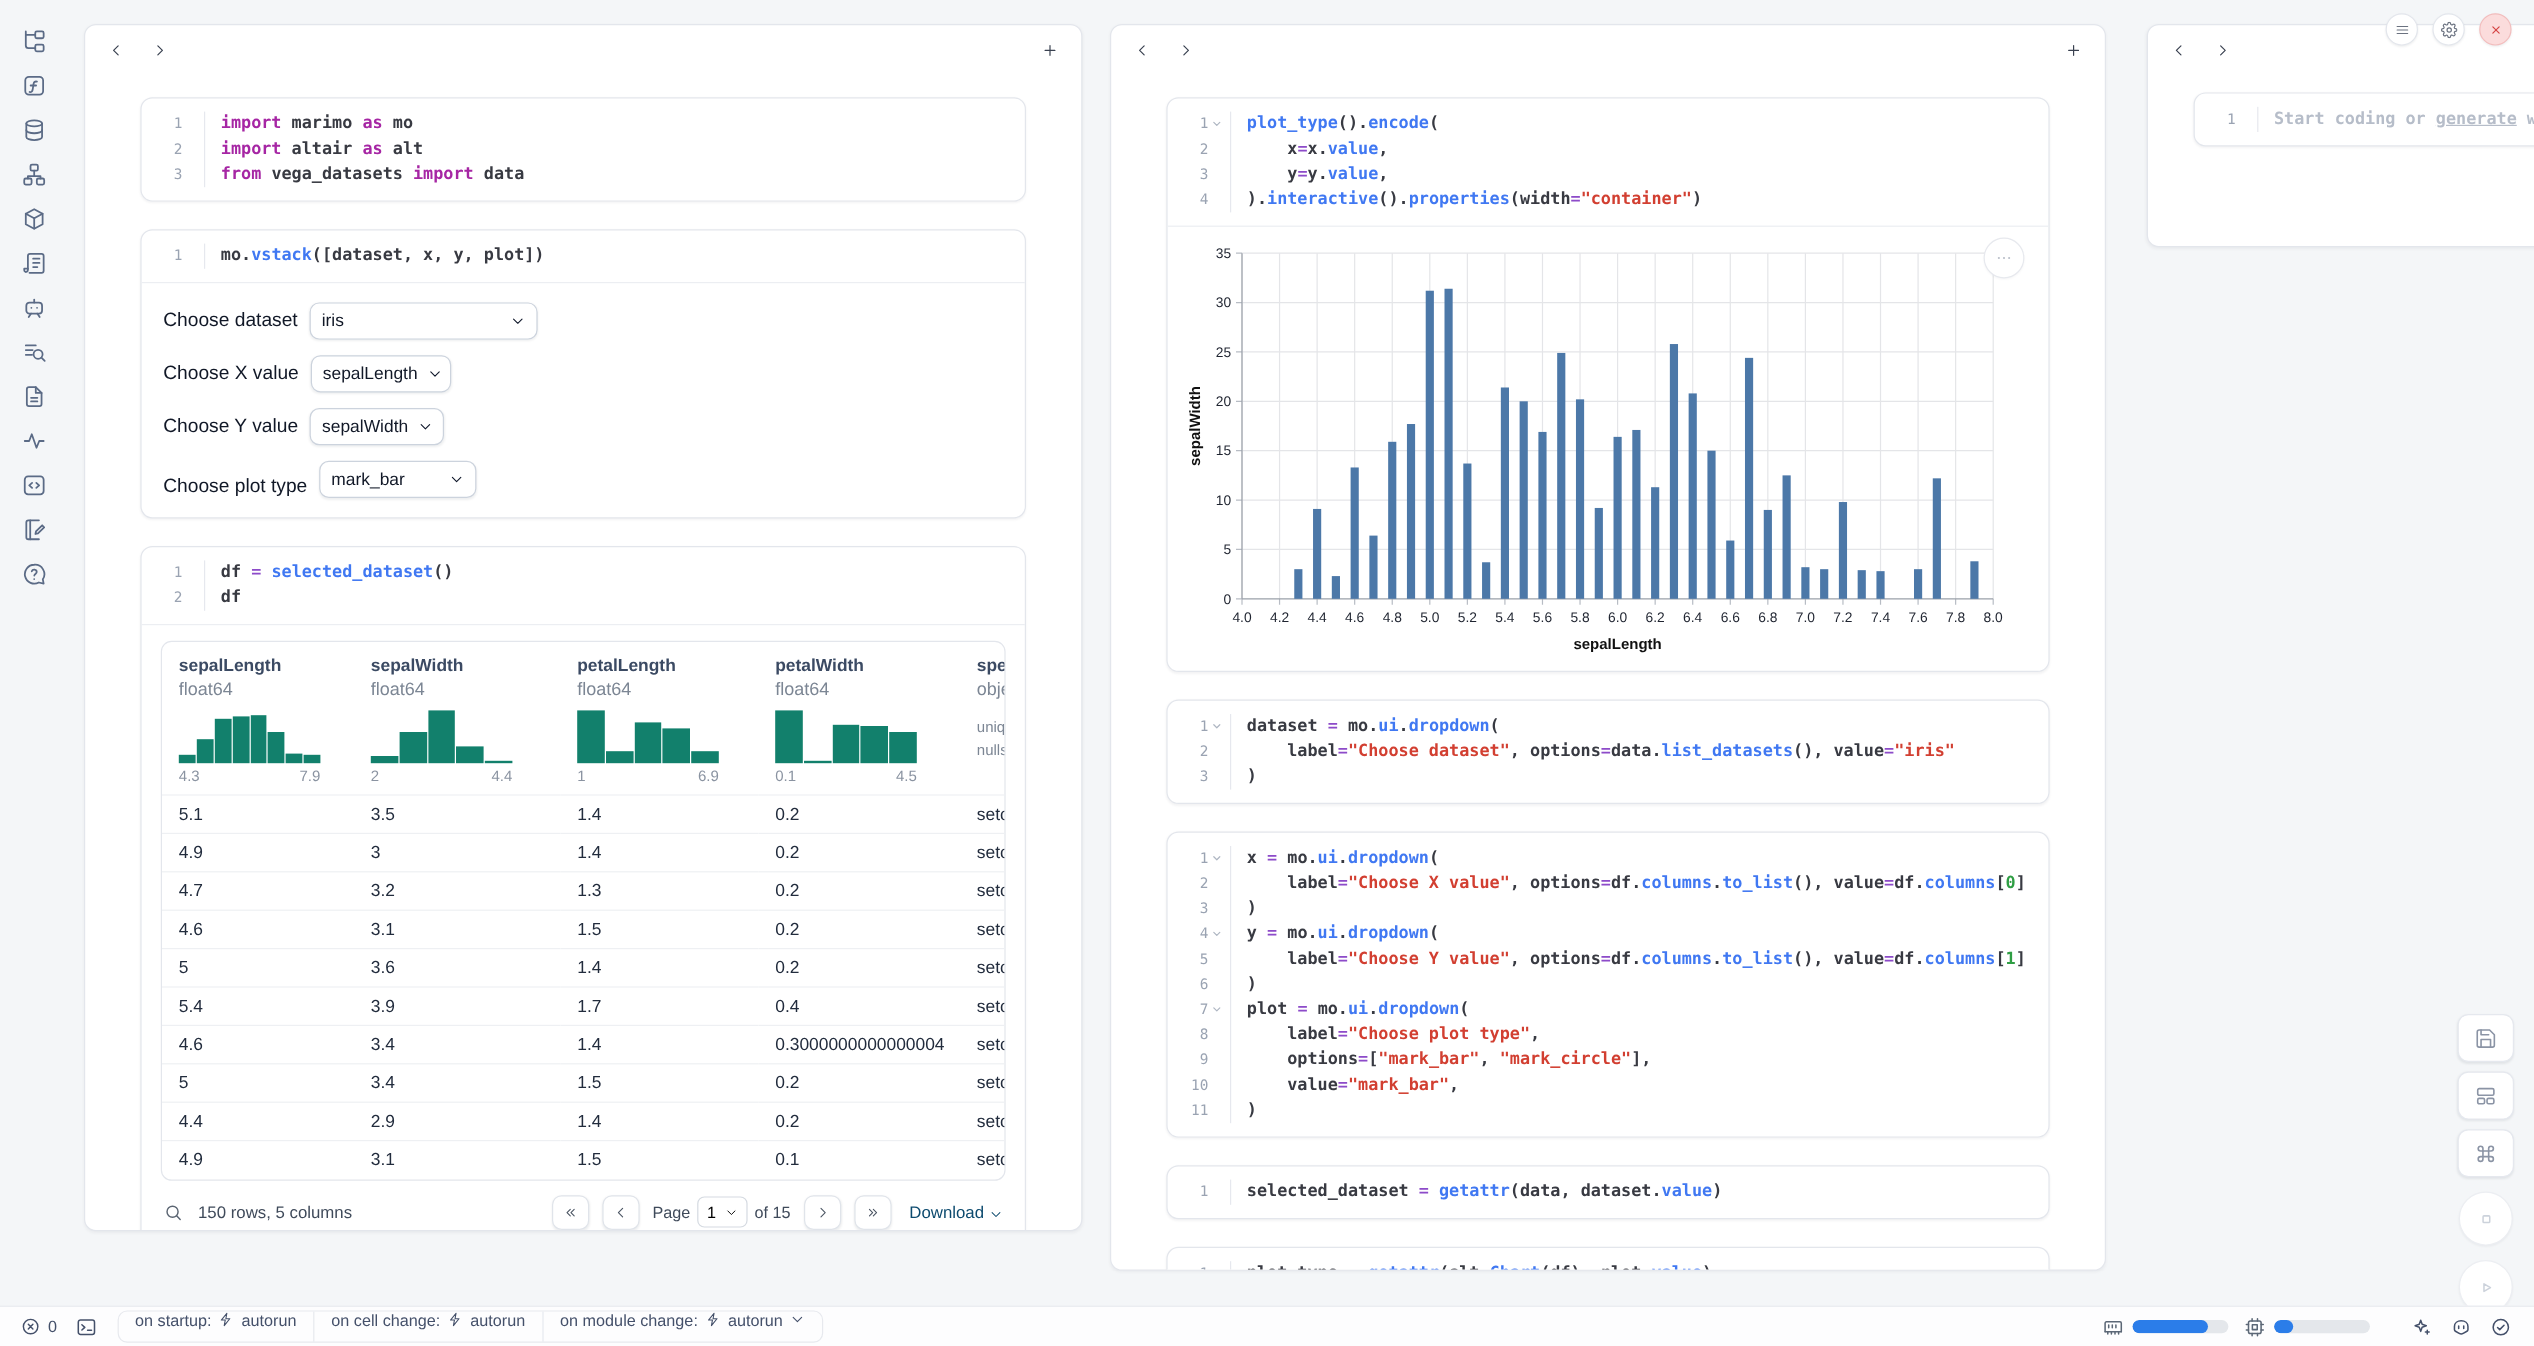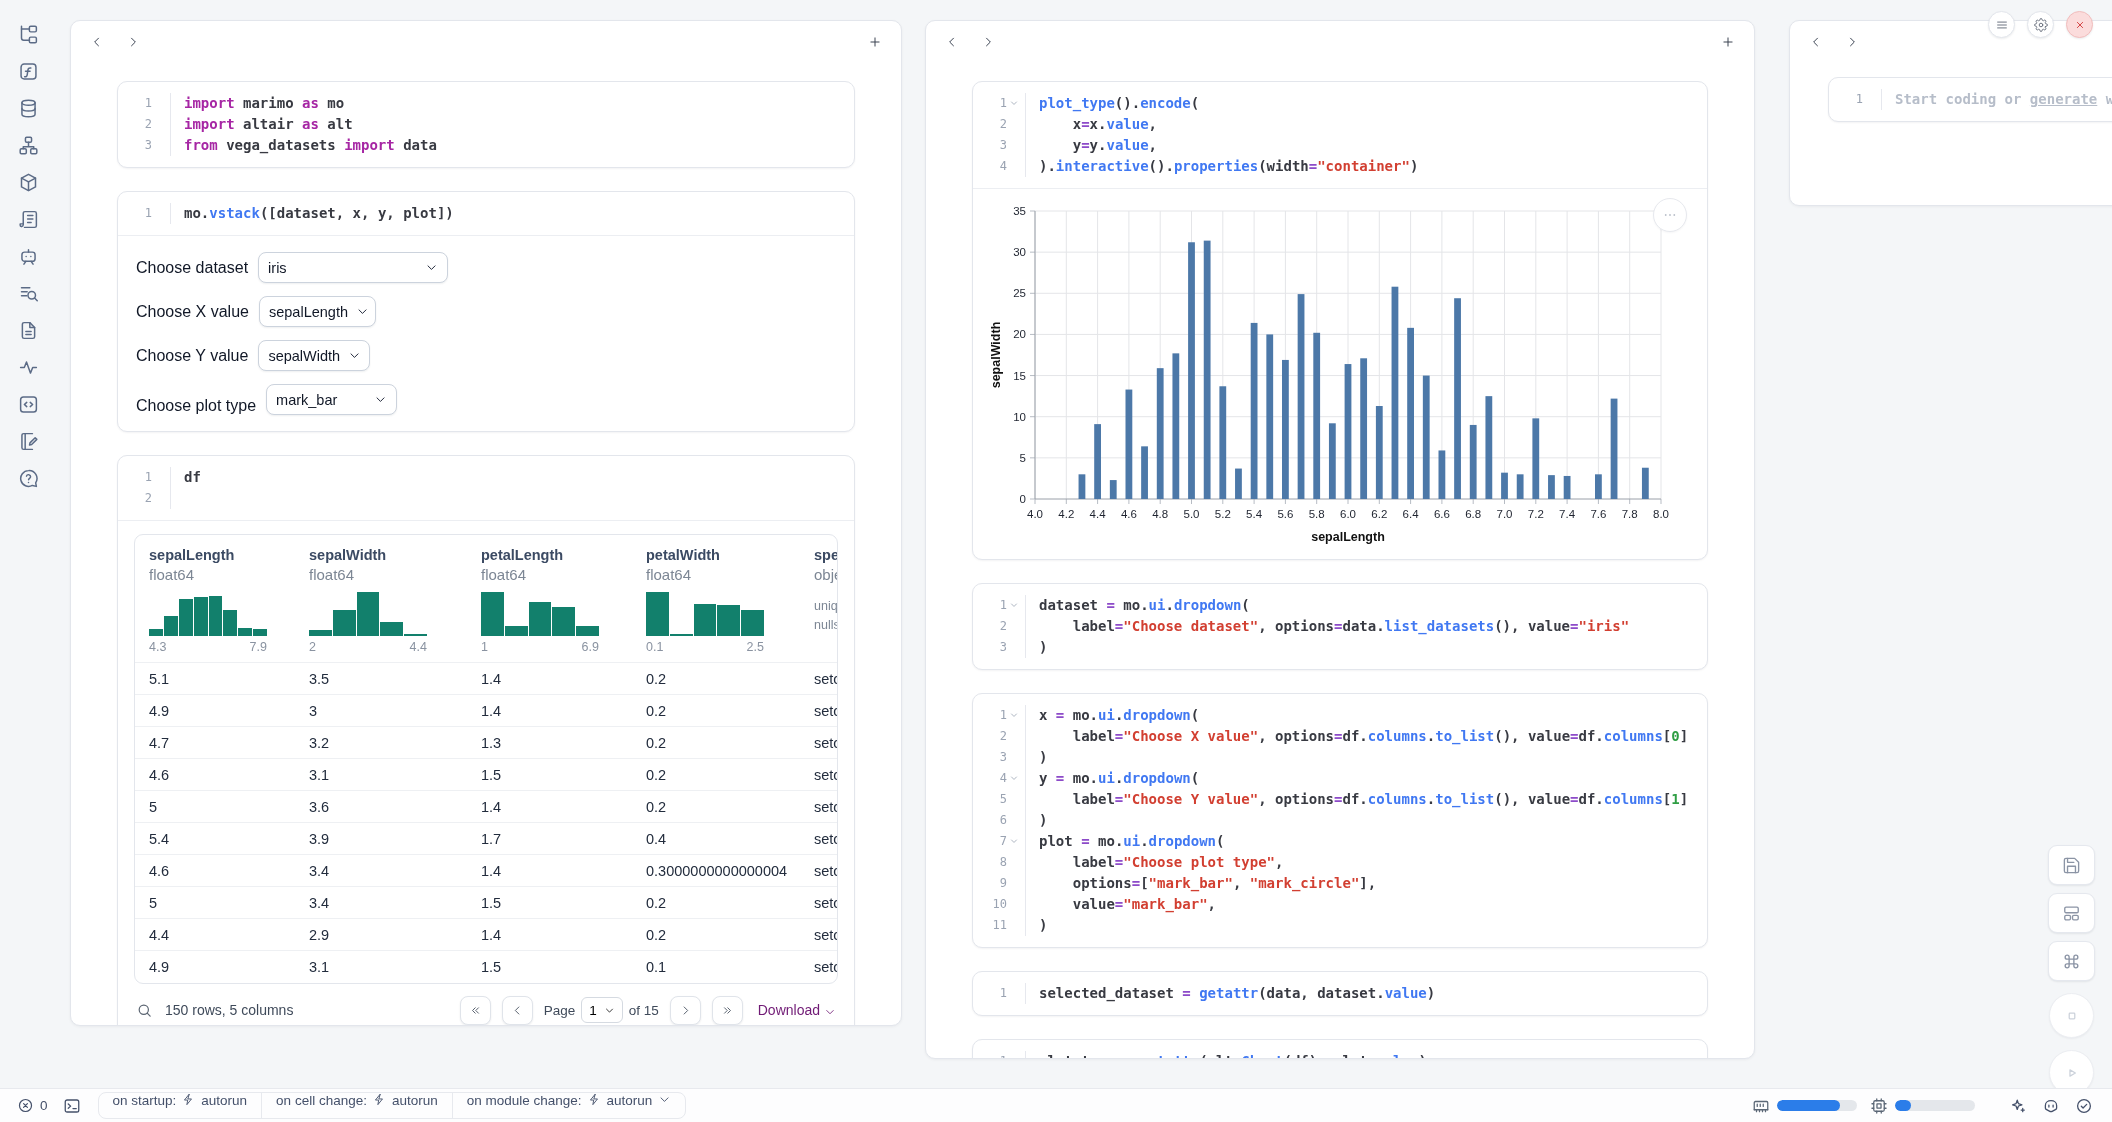--- a/index.html
+++ b/index.html
@@ -87,21 +87,21 @@
   .tbl-footer .search-btn svg { width:17px; height:17px; }
   .tbl-spacer { flex:1; }
   .pg-btn { width:31px; height:29px; border:1px solid #e0e4ea; border-radius:8px; background:#fff;
     box-shadow:0 1px 2px rgba(16,24,40,.08); display:flex; align-items:center; justify-content:center;
     color:#4b5563; cursor:pointer; }
   .pg-btn svg { width:13px; height:13px; }
   .page-group { display:flex; align-items:center; gap:6px; font-size:13.5px; color:#3f4a5a; }
   .page-select { display:inline-flex; align-items:center; gap:7px; border:1px solid #d5dae1; border-radius:6px;
     height:26px; padding:0 7px; background:#fff; cursor:pointer; font-size:13.5px; }
   .page-select svg { width:11px; height:11px; }
-  .download-link { display:inline-flex; align-items:flex-end; gap:4px; color:#701a75; background:none;
+  .download-link { display:inline-flex; align-items:flex-end; gap:4px; color:#0c4a6e; background:none;
     border:none; font-size:14px; cursor:pointer; margin-left:4px; }
   .download-link svg { width:12px; height:12px; }
 
   
   .chart-out { position:relative; padding:10px 8px 8px 14px; }
   .chart-menu { position:absolute; top:9px; right:20px; width:34px; height:34px; border-radius:50%;
     border:1px solid #e7e9ee; background:#fff; color:#b9bfc9; display:flex; align-items:center;
     justify-content:center; cursor:pointer; box-shadow:0 1px 2px rgba(16,24,40,.04); }
   .chart-menu svg { width:18px; height:18px; }
 
@@ -345,21 +345,21 @@
             <div class="gutter">
               <div class="ln">
                 <span>1</span>
                 <span class="fold-slot"></span>
               </div>
               <div class="ln">
                 <span>2</span>
                 <span class="fold-slot"></span>
               </div>
             </div>
-            <div class="code-lines"><div class="line"><span class="tok-t">df</span></div></div>
+            <div class="code-lines"><div class="line"><span class="tok-t">df </span><span class="tok-o">=</span><span class="tok-t"> </span><span class="tok-f">selected_dataset</span><span class="tok-t">()</span></div><div class="line"><span class="tok-t">df</span></div></div>
           </div>
           <div class="cell-output">
             <div class="tbl-wrap">
               <table class="df">
                 <colgroup>
                   <col style="width: 160px;">
                   <col style="width: 172px;">
                   <col style="width: 165px;">
                   <col style="width: 168px;">
                   <col style="width: 130px;">
@@ -419,21 +419,21 @@
                       <div class="col-type">float64</div>
                       <div class="hist">
                         <div class="bar" style="height: 44px;"></div>
                         <div class="bar" style="height: 2px;"></div>
                         <div class="bar" style="height: 31.68px;"></div>
                         <div class="bar" style="height: 30.8px;"></div>
                         <div class="bar" style="height: 26.4px;"></div>
                       </div>
                       <div class="hist-range">
                         <span>0.1</span>
-                        <span>2.5</span>
+                        <span>4.5</span>
                       </div>
                     </th>
                     <th>
                       <div class="col-name">species</div>
                       <div class="col-type">object</div>
                       <div class="col-meta">
                         <div>unique:</div>
                         <div>nulls:</div>
                       </div>
                     </th>

